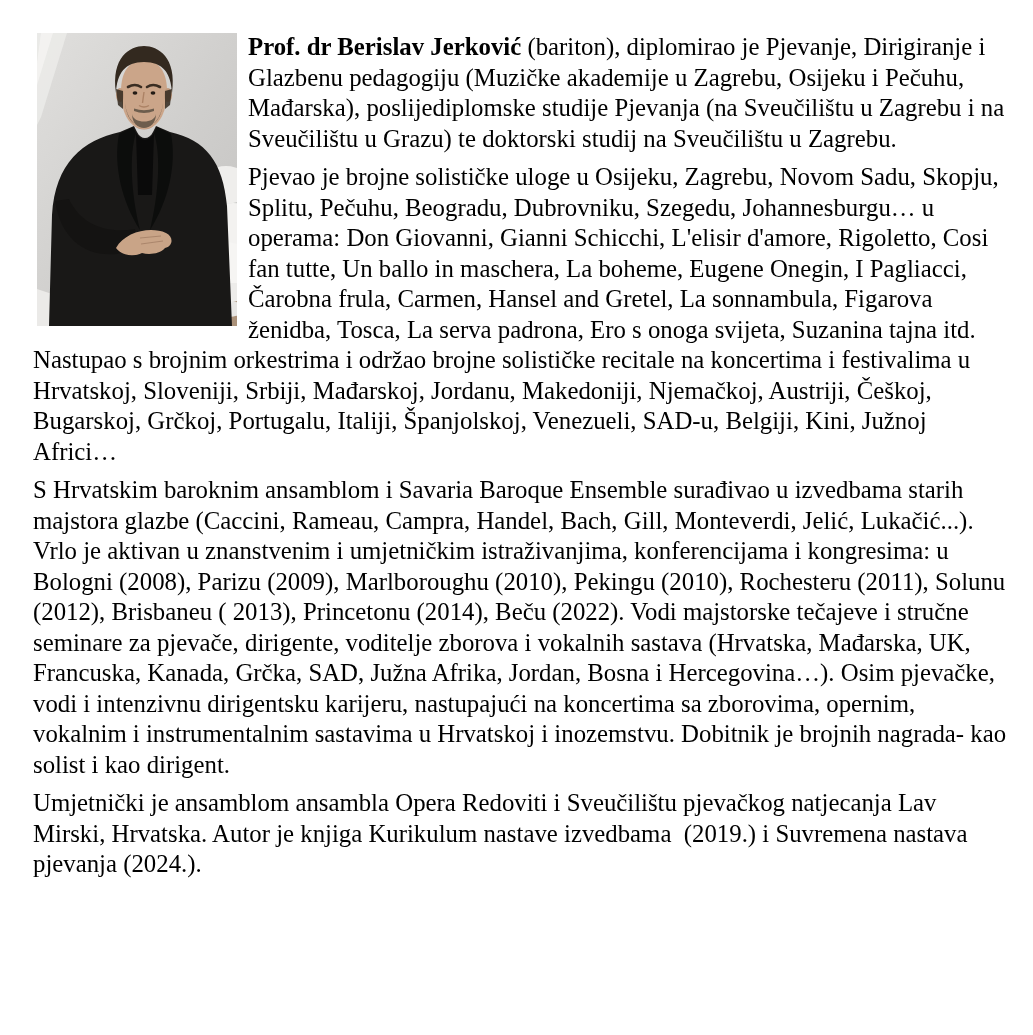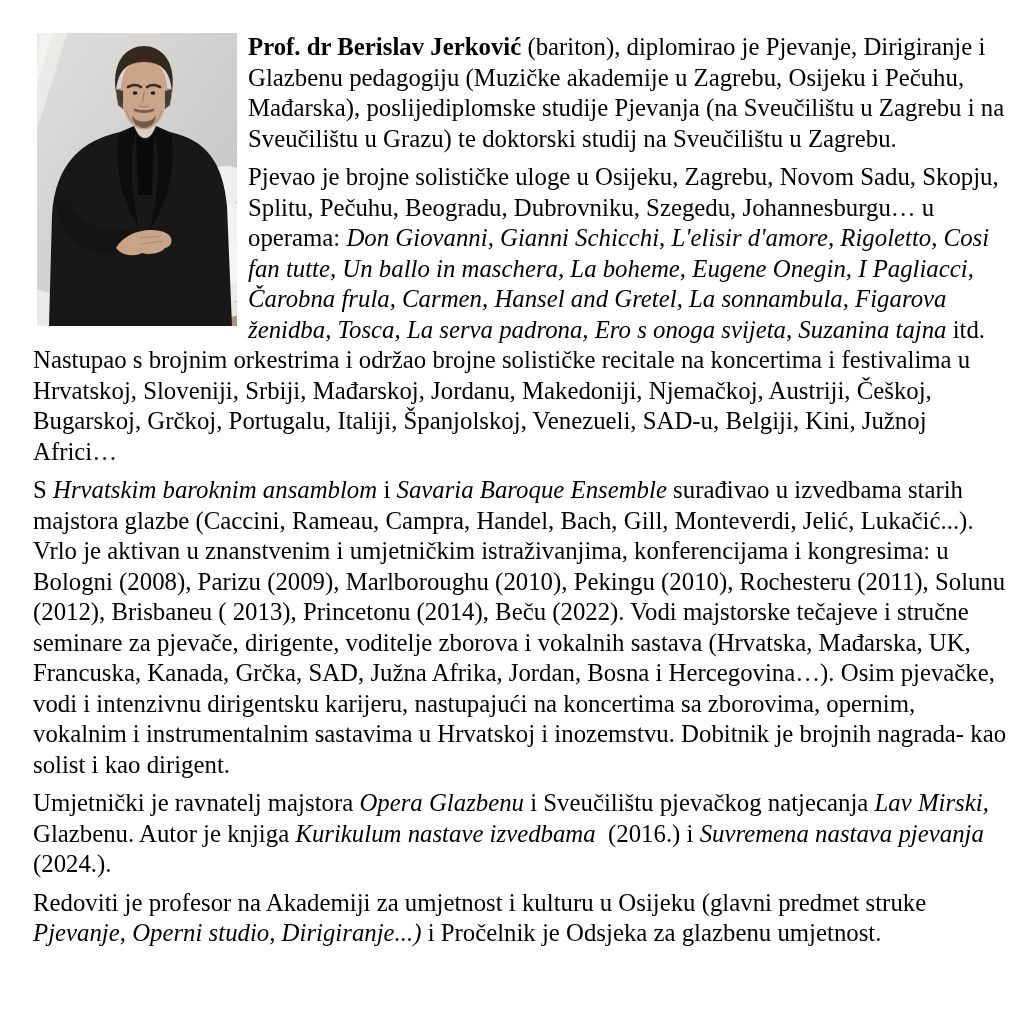--- a/index.html
+++ b/index.html
@@ -26,21 +26,21 @@
     width: 200px;
     height: 293px;
     padding: 0;
   }
   .photo svg { display: block; }
   .para {
     margin: 0 0 8px 0;
   }
   .para span { white-space: pre-wrap; }
   .b { font-weight: 700; }
-  .i { font-style: italic; }
+  .i { }
 </style>
 </head>
 <body>
 
 <div class="page">
 
   <figure class="photo">
     <svg width="200" height="293" viewBox="0 0 200 293" xmlns="http://www.w3.org/2000/svg">
       <defs>
         <linearGradient id="bg" x1="0" y1="0" x2="1" y2="1">
@@ -88,17 +88,16 @@
       </g>
     </svg>
   </figure>
 
   <p class="para"><span class="b">Prof. dr Berislav Jerković</span><span> (bariton), diplomirao je Pjevanje, Dirigiranje i Glazbenu pedagogiju (Muzičke akademije u Zagrebu, Osijeku i Pečuhu, Mađarska), poslijediplomske studije Pjevanja (na Sveučilištu u Zagrebu i na Sveučilištu u Grazu) te doktorski studij na Sveučilištu u Zagrebu.</span></p>
 
   <p class="para"><span>Pjevao je brojne solističke uloge u Osijeku, Zagrebu, Novom Sadu, Skopju, Splitu, Pečuhu, Beogradu, Dubrovniku, Szegedu, Johannesburgu… u  operama: </span><span class="i">Don Giovanni, Gianni Schicchi, L'elisir d'amore, Rigoletto, Cosi fan tutte, Un ballo in maschera, La boheme, Eugene Onegin, I Pagliacci, Čarobna frula, Carmen, Hansel and Gretel, La sonnambula, Figarova ženidba, Tosca, La serva padrona, Ero s onoga svijeta, Suzanina tajna</span><span> itd. Nastupao s brojnim orkestrima i održao brojne solističke recitale na koncertima i festivalima u Hrvatskoj, Sloveniji, Srbiji, Mađarskoj, Jordanu, Makedoniji, Njemačkoj, Austriji, Češkoj, Bugarskoj, Grčkoj, Portugalu, Italiji, Španjolskoj, Venezueli, SAD-u, Belgiji, Kini, Južnoj Africi…</span></p>
 
   <p class="para"><span>S </span><span class="i">Hrvatskim baroknim ansamblom</span><span> i </span><span class="i">Savaria Baroque Ensemble</span><span> surađivao u izvedbama starih majstora glazbe (Caccini, Rameau, Campra, Handel, Bach, Gill, Monteverdi, Jelić, Lukačić...).  Vrlo je aktivan u znanstvenim i umjetničkim istraživanjima, konferencijama i kongresima: u Bologni (2008), Parizu (2009), Marlboroughu (2010), Pekingu (2010), Rochesteru (2011), Solunu (2012), Brisbaneu ( 2013), Princetonu (2014), Beču (2022). Vodi majstorske tečajeve i stručne seminare za pjevače, dirigente, voditelje zborova i vokalnih sastava (Hrvatska, Mađarska, UK, Francuska, Kanada, Grčka, SAD, Južna Afrika, Jordan, Bosna i Hercegovina…). Osim pjevačke, vodi i intenzivnu dirigentsku karijeru, nastupajući na koncertima sa zborovima, opernim, vokalnim i instrumentalnim sastavima u Hrvatskoj i inozemstvu. Dobitnik je brojnih nagrada- kao solist i kao dirigent.</span></p>
 
-  <p class="para"><span>Umjetnički je ravnatelj majstora </span><span class="i">Opera Glazbenu</span><span> i Sveučilištu pjevačkog natjecanja </span><span class="i">Lav Mirski,</span><span> Glazbenu. Autor je knjiga </span><span class="i">Kurikulum nastave izvedbama</span><span>  (2016.) i </span><span class="i">Suvremena nastava pjevanja</span><span> (2024.).</span></p>
+  <p class="para"><span>Umjetnički je ansamblom ansambla </span><span class="i">Opera Redoviti</span><span> i Sveučilištu pjevačkog natjecanja </span><span class="i">Lav Mirski,</span><span> Hrvatska. Autor je knjiga </span><span class="i">Kurikulum nastave izvedbama</span><span>  (2019.) i </span><span class="i">Suvremena nastava pjevanja</span><span> (2024.).</span></p>
 
-  <p class="para"><span>Redoviti je profesor na Akademiji za umjetnost i kulturu u Osijeku (glavni predmet struke </span><span class="i">Pjevanje, Operni studio, Dirigiranje...)</span><span> i Pročelnik je Odsjeka za glazbenu umjetnost.</span></p>
 
 </div>
 
 </body></html>

